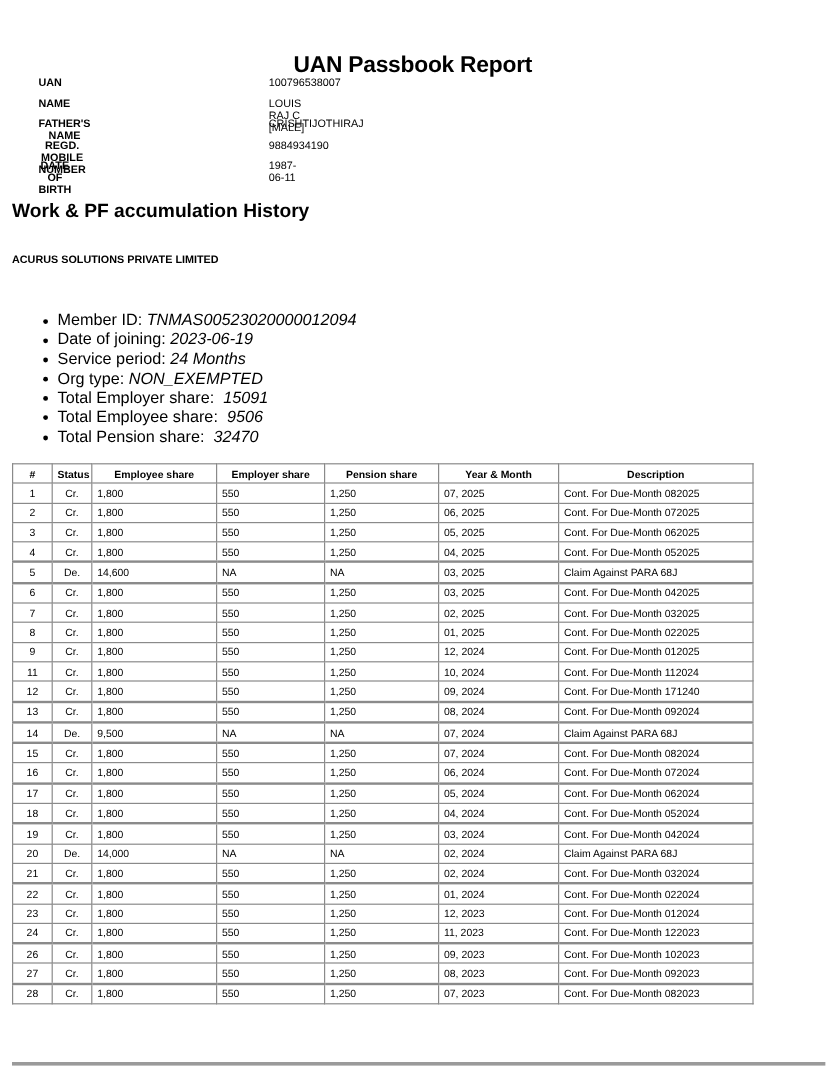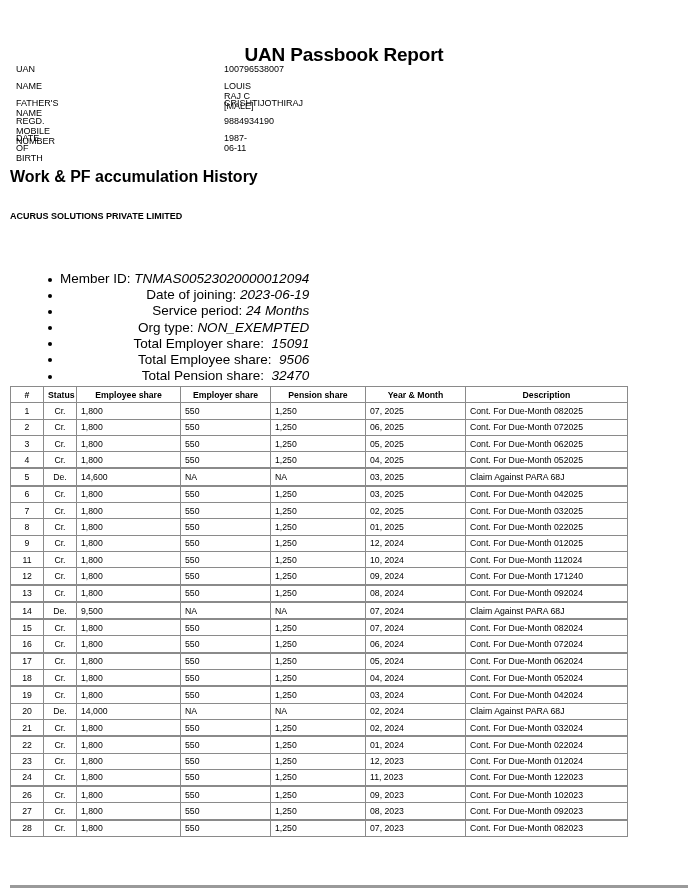--- a/index.html
+++ b/index.html
@@ -6,33 +6,33 @@
     body {
       width: 688px; height: 893px; overflow: hidden; position: relative;
       font-family: "Liberation Sans", sans-serif; color: #000;
     }
     .title {
       position: absolute; top: 19px; left: 0; width: 688px; text-align: center;
       font-size: 19px; font-weight: bold; letter-spacing: -0.2px; margin-top: 25px;
     }
     .info { position: absolute; top: 61px; left: 16px; }
     .info-row { height: 17.2px; position: relative; font-size: 9px; }
-    .info-label { position: absolute; left: 0; font-weight: normal; top: 3px; }
+    .info-label { position: absolute; left: 16px; font-weight: bold; top: 3px; text-align: center; }
     .info-value { position: absolute; left: 208px; top: 3px; }
     .section-title {
       position: absolute; top: 168px; left: 10px;
       font-size: 16px; font-weight: bold;
     }
     .company {
       position: absolute; top: 211px; left: 10px;
       font-size: 9px; font-weight: bold; text-align: center;
     }
     .member-list {
-      position: absolute; top: 259px; left: 36px; margin: 12px; padding: 0;
-      list-style: none; font-size: 13.5px; text-align: right;
+      position: absolute; top: 259px; left: 36px; margin: 0; padding: 0;
+      list-style: none; font-size: 13.5px;
     }
     .member-list li { height: 16.2px; line-height: 16.2px; position: relative; padding-left: 12px; }
     .member-list li::before {
       content: ""; position: absolute; left: 0; top: 6.5px; width: 4px; height: 4px;
       border-radius: 50%; background: #000;
     }
     .member-list .val { font-style: italic; }
     table.passbook {
       position: absolute; top: 386px; left: 10px;
       border-collapse: collapse; font-size: 8.7px;

